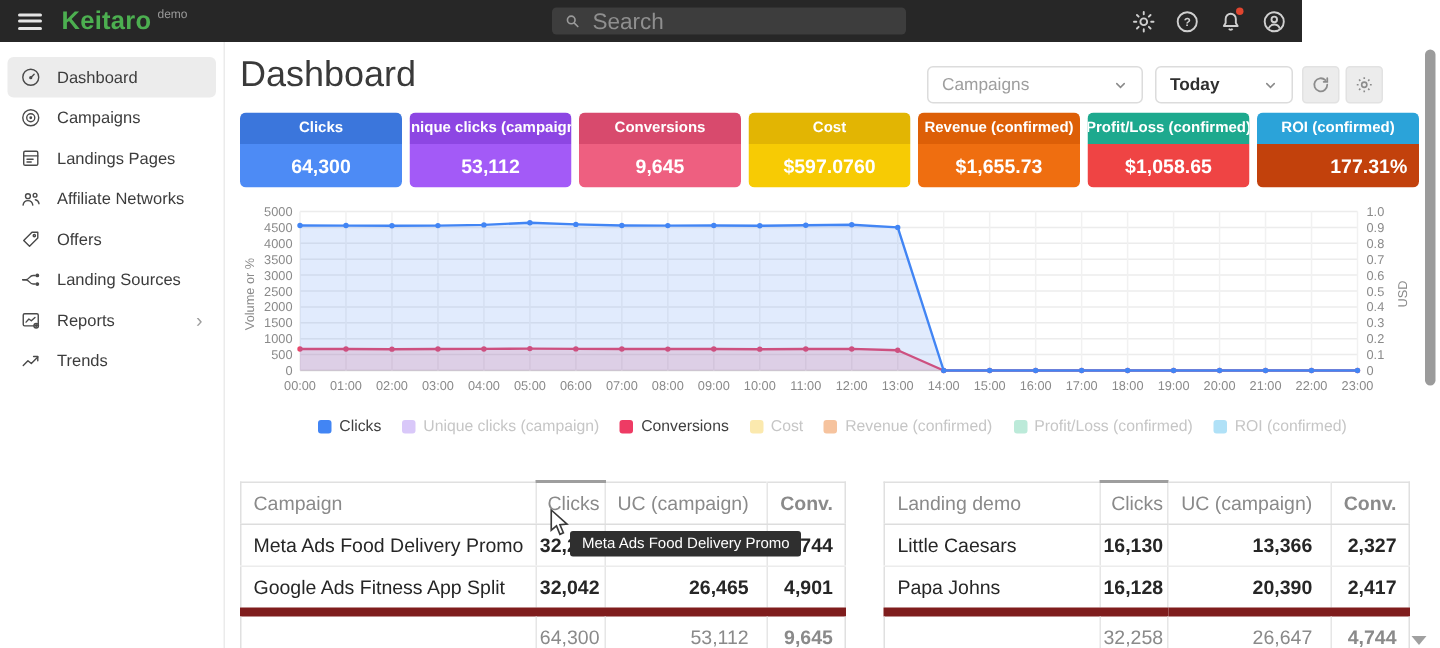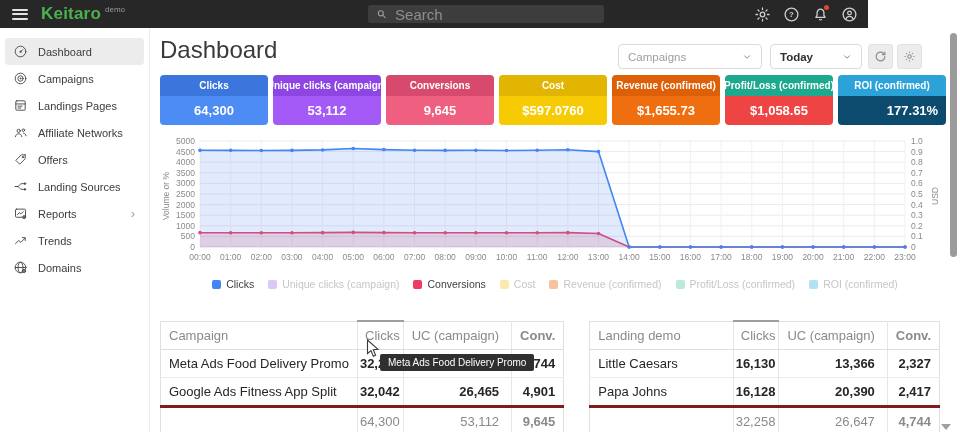--- a/index.html
+++ b/index.html
@@ -61,21 +61,21 @@
   .legend-item { display:flex; align-items:center; gap:5px; cursor:pointer; }
   .legend-item .sq { width:9px; height:9px; border-radius:2px; display:inline-block; }
   
   .tables { position:absolute; left:10px; top:292px; right:20px; display:flex; gap:25px; }
   table.dtable { flex:1; border-collapse:collapse; table-layout:fixed; font-size:13px;
                  border:1px solid #e0e0e0; background:#fff; }
   .dtable th { color:#8a8a8a; font-weight:400; padding:6px 8px; border-bottom:1px solid #ddd;
                text-align:left; white-space:nowrap; overflow:hidden; cursor:pointer; }
   .dtable td { padding:6px 8px; color:#262626; white-space:nowrap; overflow:hidden; }
   .dtable tbody td { border-bottom:1px solid #ececec; }
-  .dtable tbody tr:last-child td { border-bottom:3px solid #7f1d1d; }
+  .dtable tbody tr:last-child td { border-bottom:6px solid #7f1d1d; }
   .dtable .num { text-align:right; }
   .dtable .c-clicks { padding-right:3px; padding-left:2px; }
   .dtable .c-uc { padding-right:12px; }
   .dtable .c-conv { padding-right:8px;font-weight:bold; }
   .dtable .colb { border-left:1px solid #e6e6e6; border-right:1px solid #e6e6e6; }
   .dtable th.sorted { border-top:2px solid #9e9e9e; }
   .dtable tbody td.bold { font-weight:bold; }
   .dtable tfoot td { color:#8a8a8a; }
   
   .tooltip { position:absolute; left:230px; top:326px; background:#2f2f2f; color:#fff; font-size:10px;
@@ -211,32 +211,20 @@
   </div>
   <div class="side-item">
     <span class="sicon">
         <svg viewBox="0 0 24 24">
           <path d="M4 17l5-5 3.6 3L19.5 8"></path>
           <path d="M15 7.5h4.5V12"></path>
         </svg>
       </span>
     <span>Trends</span>
   </div>
-  <div class="side-item">
-    <span class="sicon">
-        <svg viewBox="0 0 24 24">
-          <circle cx="12" cy="12" r="8.5"></circle>
-          <ellipse cx="12" cy="12" rx="4" ry="8.5"></ellipse>
-          <path d="M3.5 12h17"></path>
-          <circle cx="17.6" cy="17.6" r="2.6" fill="#ffffff"></circle>
-          <path d="M17.6 16.2v2.8M16.2 17.6h2.8"></path>
-        </svg>
-      </span>
-    <span>Domains</span>
-  </div>
 </div>
 
 <div class="main">
   <div class="page-title">Dashboard</div>
 
   <div class="hdr-select sel-campaigns">
     <span>Campaigns</span>
     <svg width="10" height="10" viewBox="0 0 24 24" fill="none" stroke="#8a8a8a" stroke-width="2.4" stroke-linecap="round">
         <path d="M6 9l6 6 6-6"></path>
       </svg>
@@ -280,21 +268,21 @@
     <div class="stat-card">
       <div class="card-top" style="background: rgb(221, 95, 7);">Revenue (confirmed)</div>
       <div class="card-body" style="background: rgb(239, 110, 16);">$1,655.73</div>
     </div>
     <div class="stat-card">
       <div class="card-top" style="background: rgb(29, 169, 142);">Profit/Loss (confirmed)</div>
       <div class="card-body" style="background: #ef4444;">$1,058.65</div>
     </div>
     <div class="stat-card">
       <div class="card-top" style="background: rgb(43, 163, 217);">ROI (confirmed)</div>
-      <div class="card-body" style="background: #0c4a6e; padding-left: 41px;">177.31%</div>
+      <div class="card-body" style="background: #c2410c; padding-left: 41px;">177.31%</div>
     </div>
   </div>
 
   <span class="axis-title" style="left:16px; top:168px;">Volume or %</span>
   <span class="axis-title" style="left:785px; top:168px;">USD</span>
   <div class="chart-wrap">
     <svg id="chart-svg" width="810" height="135">
         <line x1="50" x2="755" y1="114" y2="114" stroke="#d9d9d9" stroke-width="1"></line>
         <text x="45" y="117" text-anchor="end" font-size="8.5" fill="#8a8a8a">0</text>
         <line x1="50" x2="755" y1="103.4" y2="103.4" stroke="#ececec" stroke-width="1"></line>

